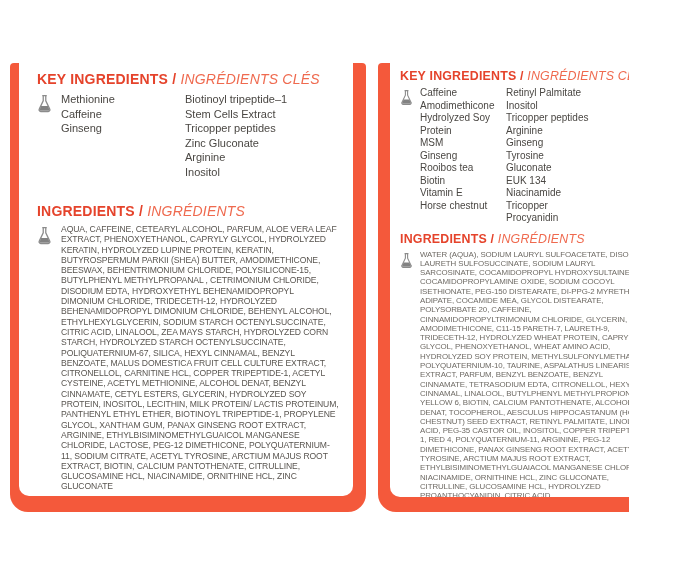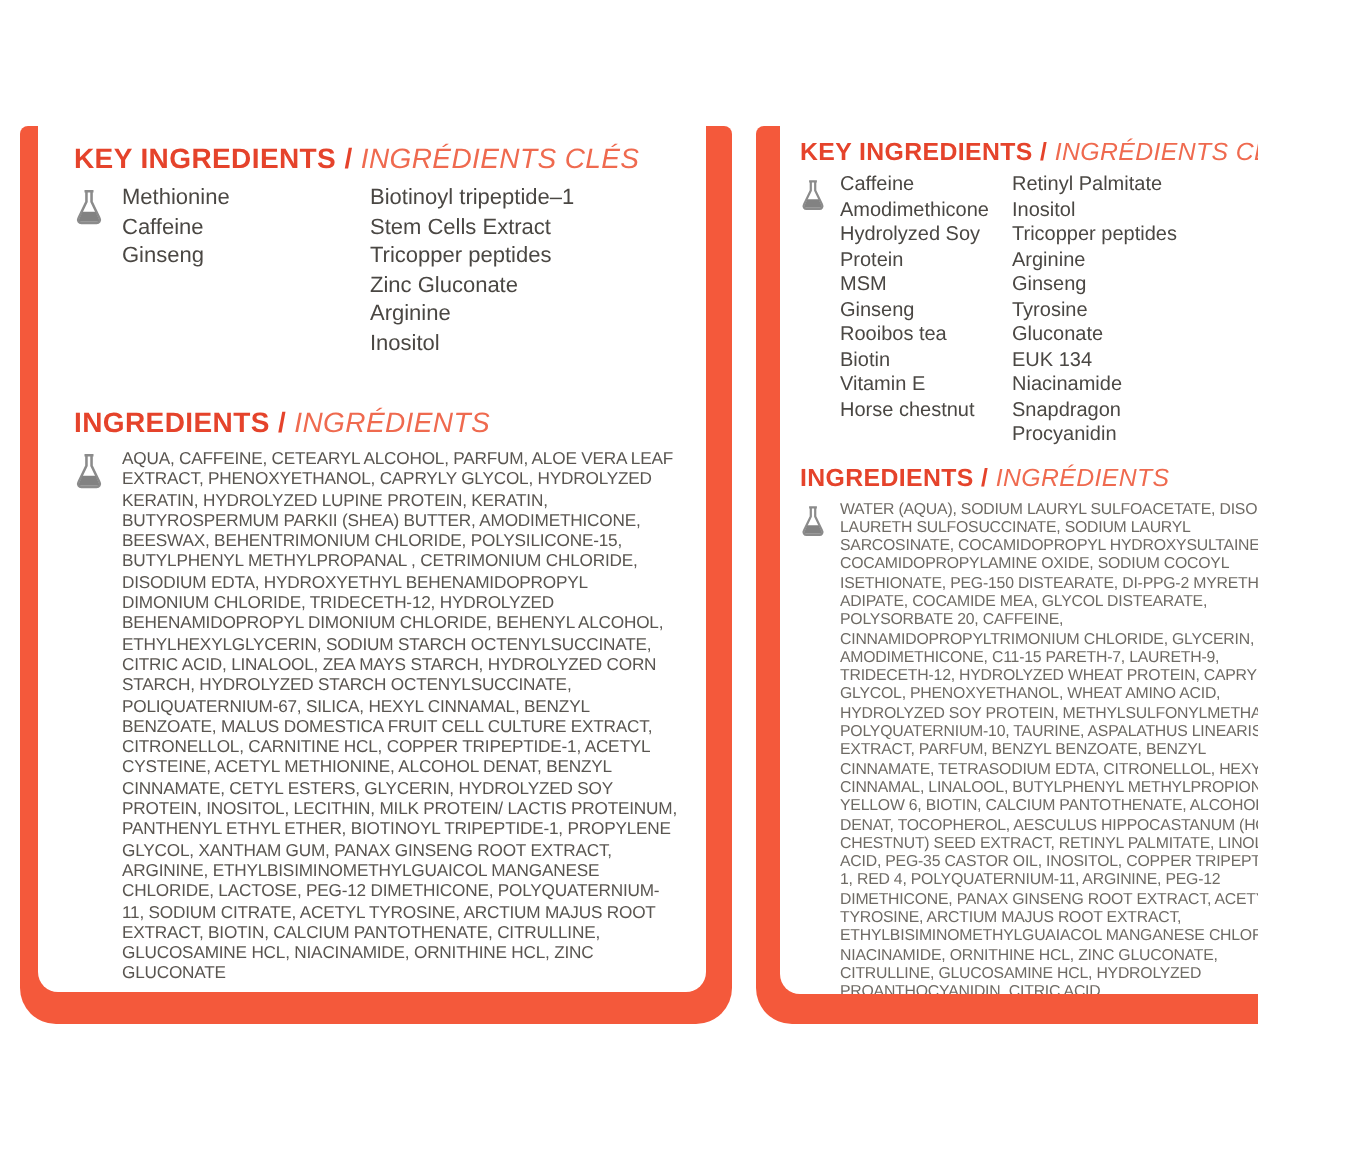--- a/index.html
+++ b/index.html
@@ -142,21 +142,21 @@
             <div class="col2">
                 <div>Retinyl Palmitate</div>
                 <div>Inositol</div>
                 <div>Tricopper peptides</div>
                 <div>Arginine</div>
                 <div>Ginseng</div>
                 <div>Tyrosine</div>
                 <div>Gluconate</div>
                 <div>EUK 134</div>
                 <div>Niacinamide</div>
-                <div>Snapdragon</div>
+                <div>Tricopper</div>
                 <div>Procyanidin</div>
               </div>
           </div>
         </div>
 
         <div class="hdr ing-hdr">
           <span class="en">INGREDIENTS /</span>
           <span class="fr">INGRÉDIENTS</span>
         </div>
 

